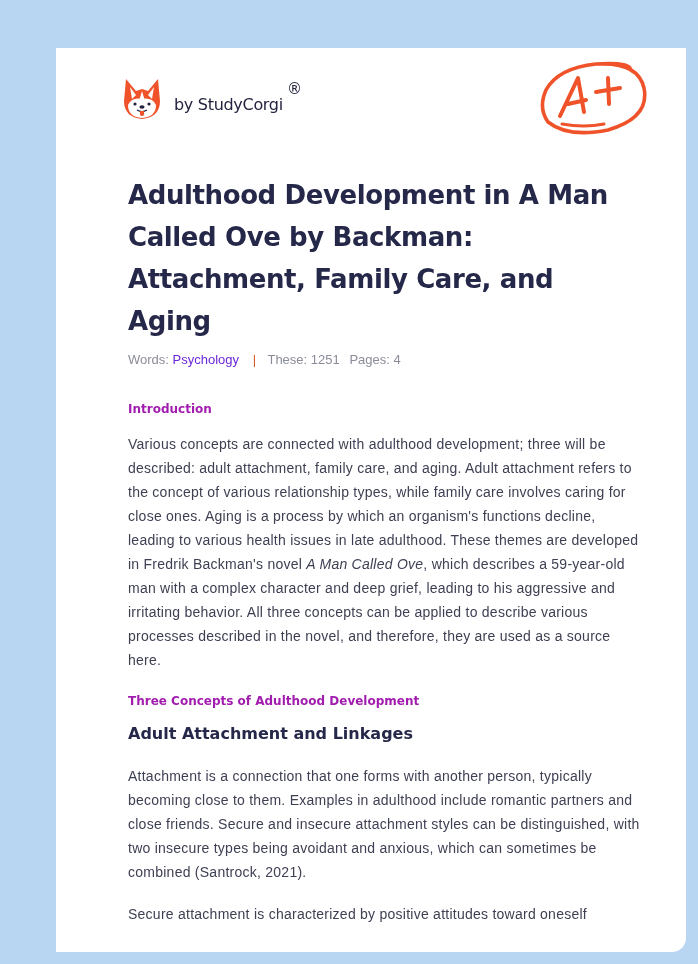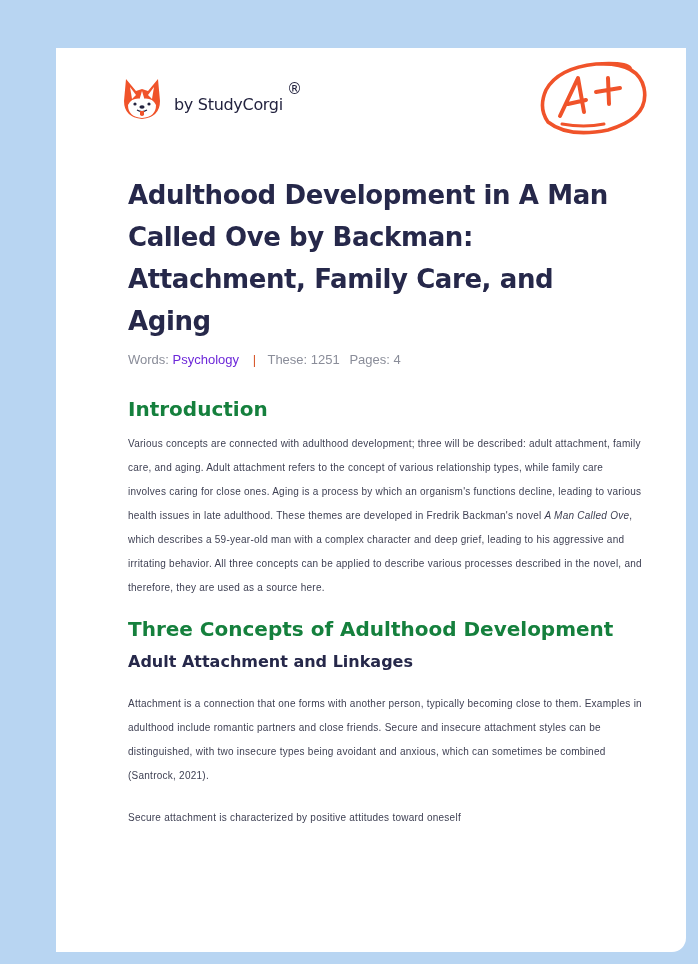--- a/index.html
+++ b/index.html
@@ -91,36 +91,36 @@
       color: #d7572b;
       margin: 0 8px 0 10px;
     }
     .meta .pages {
       margin-left: 6px;
       text-align: right;
     }
     h2 {
       font-family: "DejaVu Sans", sans-serif;
       font-weight: bold;
-      font-size: 20px;
+      font-size: 12px;
       line-height: 26px;
       margin: 0 0 10px 0;
-      color: #15803d;
+      color: #a21caf;
     }
     h3 {
       font-family: "DejaVu Sans", sans-serif;
       font-weight: bold;
       font-size: 16px;
       line-height: 24px;
       margin: 0 0 18px 0;
       color: #26284a;
     }
     p {
       font-family: "Liberation Sans", sans-serif;
-      font-size: 10px;
+      font-size: 14px;
       line-height: 24px;
       color: #3d3f52;
       margin: 0 0 18px 0;
       letter-spacing: 0.25px;
     }
     p em {
       font-style: italic;
     }
     .h2-second {
       margin-top: -2px;

